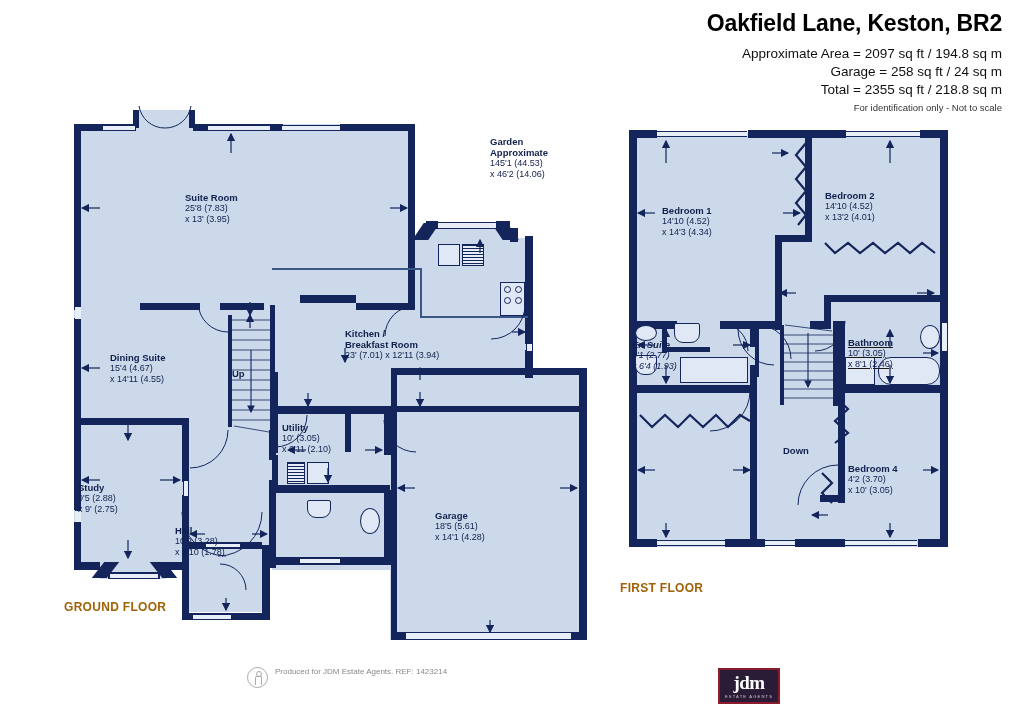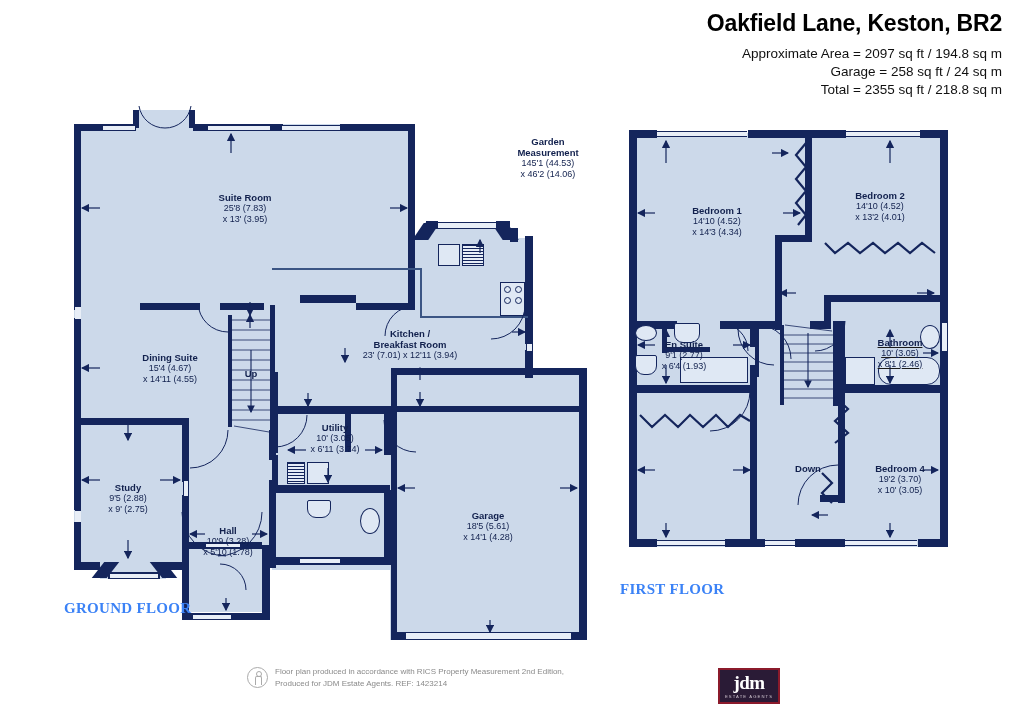--- a/index.html
+++ b/index.html
@@ -18,26 +18,26 @@
   .floor{position:absolute;}
   .room{position:absolute;background:#ccd9ea;box-sizing:border-box;}
   .wall{position:absolute;background:#14255c;}
   .thinwall{position:absolute;background:#3b5584;}
   .win{position:absolute;background:#e8eef7;border-top:1.5px solid #14255c;
        border-bottom:1.5px solid #14255c;box-sizing:border-box;}
   .winv{position:absolute;background:#e8eef7;border-left:1.5px solid #14255c;
         border-right:1.5px solid #14255c;box-sizing:border-box;}
 
   
-  .lbl{position:absolute;text-align:center;line-height:1.18;white-space:nowrap;}
+  .lbl{position:absolute;line-height:1.18;white-space:nowrap;}
   .lbl .nm{font-size:9.5px;font-weight:bold;color:#11204d;}
   .lbl .dm{font-size:9px;color:#11204d;}
 
-  .floorname{position:absolute;font-size:15px;font-weight:bold;color:#3b82f6;
-             letter-spacing:0.3px;font-family:Liberation Serif, serif;}
+  .floorname{position:absolute;font-size:12px;font-weight:bold;color:#a16207;
+             letter-spacing:0.3px;}
 
   
   .fx{position:absolute;box-sizing:border-box;border:1.3px solid #14255c;
       background:#dfe8f4;}
   .fx-r{border-radius:50%;}
   .fx-sink{border-radius:2px 2px 9px 9px;}
   .hatch{position:absolute;box-sizing:border-box;border:1.3px solid #14255c;
      background:repeating-linear-gradient(to bottom,#14255c 0 1px,#e6edf7 1px 3px);}
   svg.ov{position:absolute;left:0;top:0;overflow:visible;pointer-events:none;}
 
@@ -61,20 +61,21 @@
   #logo-sub{font-size:4.2px;color:#cfc4cf;letter-spacing:1.1px;margin-top:2px;}
 </style>
 </head>
 <body>
 
 <div id="header">
   <div id="plan-title">Oakfield Lane, Keston, BR2</div>
   <div class="area-line" id="area-1">Approximate Area = 2097 sq ft / 194.8 sq m</div>
   <div class="area-line">Garage = 258 sq ft / 24 sq m</div>
   <div class="area-line">Total = 2355 sq ft / 218.8 sq m</div>
+  <div id="disclaimer">For identification only - Not to scale</div>
 </div>
 
 <div class="floor" id="ground-floor" style="left:60px;top:110px;width:540px;height:545px;">
 
   <div class="room" style="left:14px;top:14px;width:340px;height:185px;"></div>
 
   <div class="room" style="left:73px;top:0px;width:62px;height:18px;"></div>
 
   <div class="room" style="left:14px;top:195px;width:190px;height:118px;"></div>
 
@@ -277,35 +278,35 @@
     <div class="dm">23' (7.01) x 12'11 (3.94)</div>
   </div>
   <div class="lbl" style="left:18px;top:372px;width:100px;">
     <div class="nm">Study</div>
     <div class="dm">9'5 (2.88)</div>
     <div class="dm">x 9' (2.75)</div>
   </div>
   <div class="lbl" style="left:222px;top:312px;width:106px;">
     <div class="nm">Utility</div>
     <div class="dm">10' (3.05)</div>
-    <div class="dm">x 6'11 (3.74)</div>
+    <div class="dm">x 6'11 (2.10)</div>
   </div>
   <div class="lbl" style="left:115px;top:415px;width:106px;">
     <div class="nm">Hall</div>
     <div class="dm">10'9 (3.28)</div>
     <div class="dm">x 5'10 (1.78)</div>
   </div>
   <div class="lbl" style="left:375px;top:400px;width:106px;">
     <div class="nm">Garage</div>
     <div class="dm">18'5 (5.61)</div>
     <div class="dm">x 14'1 (4.28)</div>
   </div>
   <div class="lbl" style="left:430px;top:26px;width:116px;">
     <div class="nm">Garden</div>
-    <div class="nm">Measurement</div>
+    <div class="nm">Approximate</div>
     <div class="dm">145'1 (44.53)</div>
     <div class="dm">x 46'2 (14.06)</div>
   </div>
   <div class="lbl" style="left:172px;top:258px;width:38px;">
     <div class="nm">Up</div>
   </div>
 </div>
 <div class="floorname" style="left:64px;top:600px;">GROUND FLOOR</div>
 
 <div class="floor" id="first-floor" style="left:620px;top:125px;width:340px;height:440px;">
@@ -436,44 +437,43 @@
   <div class="lbl" style="left:42px;top:80px;width:110px;">
     <div class="nm">Bedroom 1</div>
     <div class="dm">14'10 (4.52)</div>
     <div class="dm">x 14'3 (4.34)</div>
   </div>
   <div class="lbl" style="left:205px;top:65px;width:110px;">
     <div class="nm">Bedroom 2</div>
     <div class="dm">14'10 (4.52)</div>
     <div class="dm">x 13'2 (4.01)</div>
   </div>
-  <div class="lbl" style="left:12px;top:214px;width:104px;">
+  <div class="lbl" style="left:12px;top:214px;width:104px;font-style:italic;">
     <div class="nm">En Suite</div>
     <div class="dm">9'1 (2.77)</div>
     <div class="dm">x 6'4 (1.93)</div>
   </div>
   <div class="lbl" style="left:228px;top:212px;width:104px;text-decoration:underline;">
     <div class="nm">Bathroom</div>
     <div class="dm">10' (3.05)</div>
     <div class="dm">x 8'1 (2.46)</div>
   </div>
   <div class="lbl" style="left:228px;top:338px;width:104px;">
     <div class="nm">Bedroom 4</div>
-    <div class="dm">19'2 (3.70)</div>
+    <div class="dm">4'2 (3.70)</div>
     <div class="dm">x 10' (3.05)</div>
   </div>
-  <div class="lbl" style="left:163px;top:338px;width:50px;">
+  <div class="lbl" style="left:163px;top:320px;width:50px;">
     <div class="nm">Down</div>
   </div>
 </div>
 <div class="floorname" style="left:620px;top:581px;">FIRST FLOOR</div>
 
 <div id="footer">
   <div id="person-icon"></div>
   <div id="footer-text">
-    <div>Floor plan produced in accordance with RICS Property Measurement 2nd Edition,</div>
     <div>Produced for JDM Estate Agents.   REF: 1423214</div>
   </div>
 </div>
 <div id="logo">
   <div id="logo-mark">jdm</div>
   <div id="logo-sub">ESTATE AGENTS</div>
 </div>
 
 </body></html>

